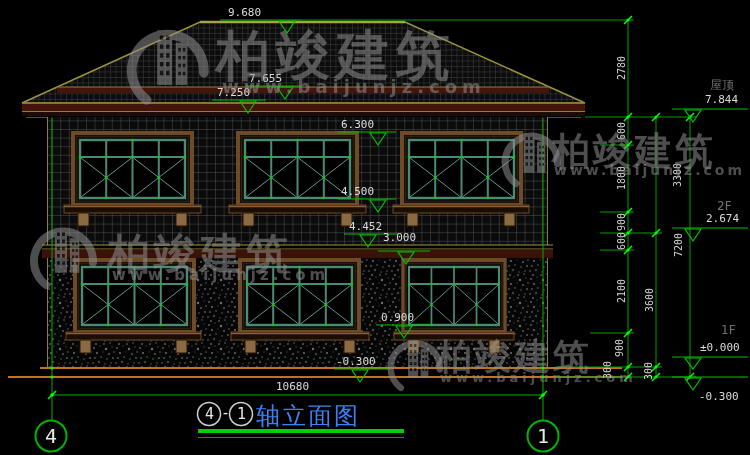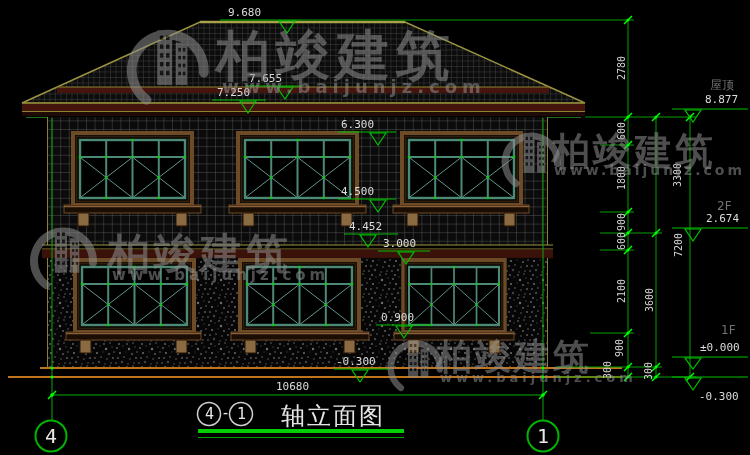--- a/index.html
+++ b/index.html
@@ -12,22 +12,22 @@
         white-space:nowrap;z-index:4;transform:translate(-50%,-50%) rotate(-90deg);}
   .cjk{font-family:Liberation Mono, monospace;}
   .flabel{position:absolute;color:#737373;font:12px "DejaVu Sans",sans-serif;z-index:4;white-space:nowrap;}
   .wm{position:absolute;z-index:6;opacity:.55;color:#8f8f8f;font-weight:bold;white-space:nowrap;}
   .wm-url{font-family:"DejaVu Sans",sans-serif;}
   .title-circ{position:absolute;color:#e8e8e8;font:15px "DejaVu Sans Mono",monospace;
       width:23px;height:23px;line-height:23px;text-align:center;z-index:4;}
   .bubble-num{position:absolute;color:#e8e8e8;font:20px "DejaVu Sans Mono",monospace;
       width:32px;height:32px;line-height:32px;text-align:center;z-index:4;}
   .greenbar{position:absolute;background:#00cf00;z-index:4;}
-  .title-cjk{position:absolute;color:#e5e5e5;font:500 24px "DejaVu Sans",sans-serif;
-      letter-spacing:2px;z-index:4;white-space:nowrap;margin-left:25px;}
+  .title-cjk{position:absolute;color:#3b82f6;font:500 24px "DejaVu Sans",sans-serif;
+      letter-spacing:2px;z-index:4;white-space:nowrap;}
   .title-scale{position:absolute;color:#f0f0f0;font:bold 20px "DejaVu Sans Mono",monospace;z-index:4;}
 </style>
 </head>
 <body>
 
 <div id="stage">
 
 <svg width="750" height="455" viewBox="0 0 750 455">
   <defs>
     <pattern id="pg" width="5.5" height="5.5" patternUnits="userSpaceOnUse">
@@ -302,26 +302,26 @@
         <circle cx="241" cy="414" r="11.5"></circle>
   </g>
 </svg>
 
 <div class="lbl" style="left:228px;top:6px">9.680</div>
 <div class="lbl" style="left:249px;top:72px">7.655</div>
 <div class="lbl" style="left:217px;top:86px">7.250</div>
 <div class="lbl" style="left:341px;top:118px">6.300</div>
 <div class="lbl" style="left:341px;top:185px">4.500</div>
 <div class="lbl" style="left:349px;top:220px">4.452</div>
-<div class="lbl" style="left:383px;top:237px">3.000</div>
+<div class="lbl" style="left:383px;top:231px">3.000</div>
 <div class="lbl" style="left:381px;top:311px">0.900</div>
 <div class="lbl" style="left:336px;top:355px">-0.300</div>
 
 <div class="flabel cjk" style="left:710px;top:77px">屋顶</div>
-<div class="lbl" style="left:705px;top:93px">8.877</div>
+<div class="lbl" style="left:705px;top:93px">7.844</div>
 <div class="flabel" style="left:717px;top:199px">2F</div>
 <div class="lbl" style="left:706px;top:212px">2.674</div>
 <div class="flabel" style="left:721px;top:323px">1F</div>
 <div class="lbl" style="left:700px;top:341px">±0.000</div>
 <div class="lbl" style="left:699px;top:390px">-0.300</div>
 
 <div class="vlbl" style="left:621px;top:68px">2780</div>
 <div class="vlbl" style="left:621px;top:131px">600</div>
 <div class="vlbl" style="left:621px;top:178px">1800</div>
 <div class="vlbl" style="left:621px;top:222px">900</div>

